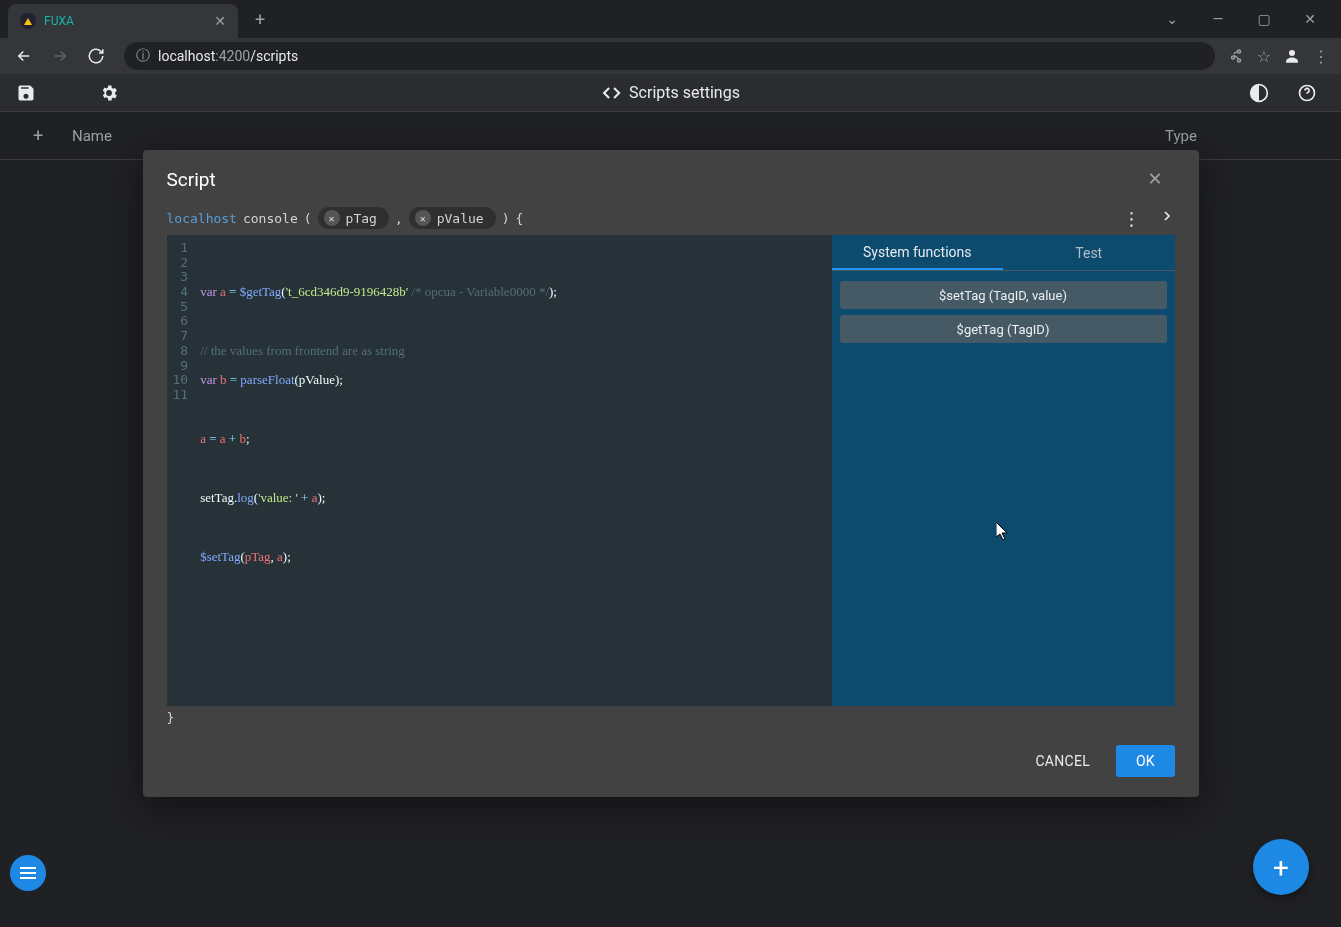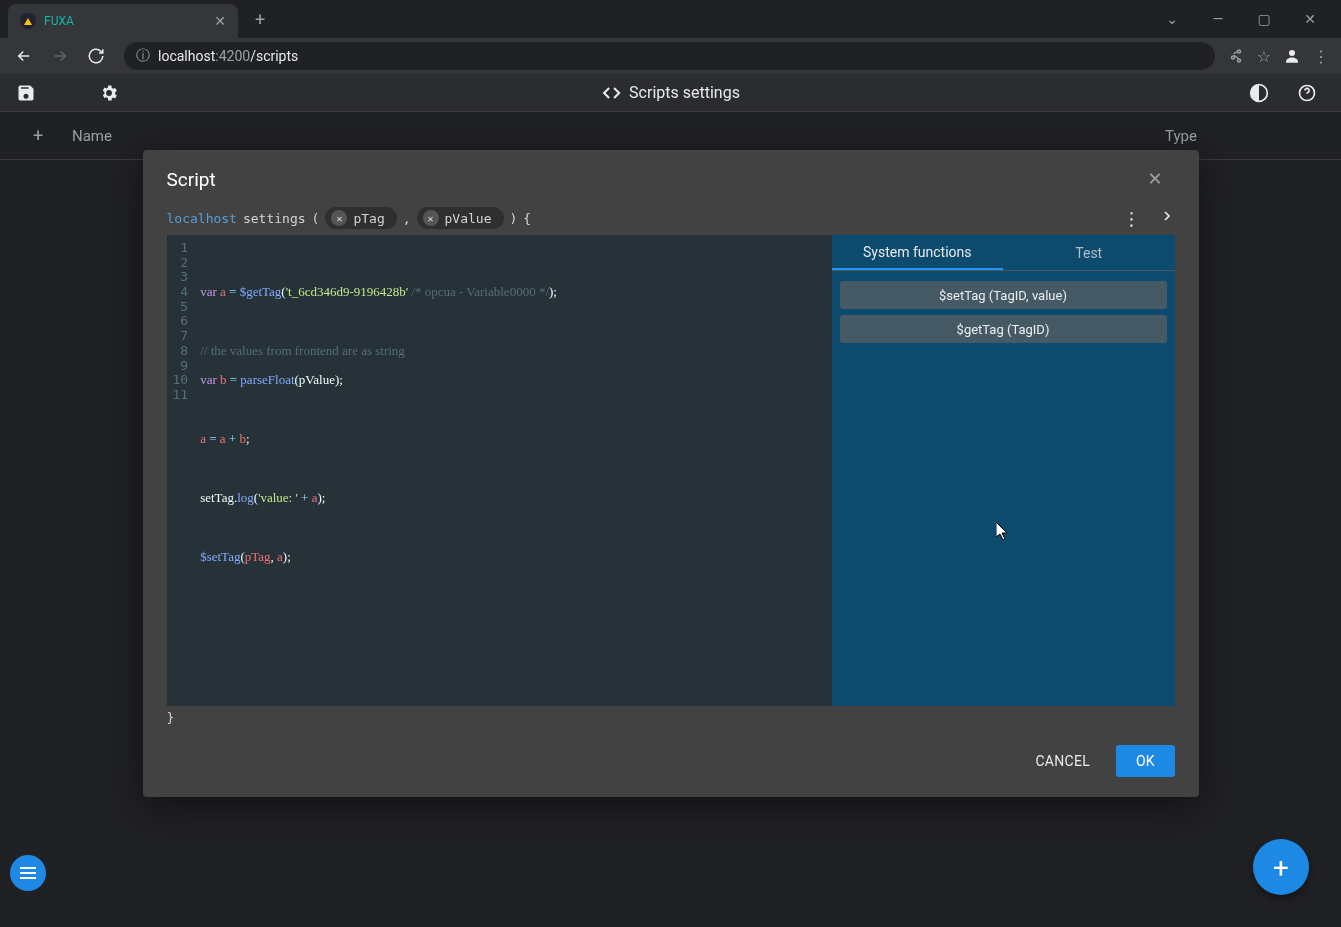--- a/index.html
+++ b/index.html
@@ -446,21 +446,21 @@
 </div>
 
 <div class="dialog-backdrop">
   <div class="dialog">
     <div class="dialog-header">
       <div class="dialog-title">Script</div>
       <div class="dialog-close">✕</div>
     </div>
     <div class="func-row">
       <span class="kw-function">localhost</span>
-      <span class="fn-name">settings</span>
+      <span class="fn-name">console</span>
       <span class="fn-name">(</span>
       <span class="param-chip">
         <span class="chip-x">✕</span>
         <span>pTag</span>
       </span>
       <span class="fn-name">,</span>
       <span class="param-chip">
         <span class="chip-x">✕</span>
         <span>pValue</span>
       </span>

